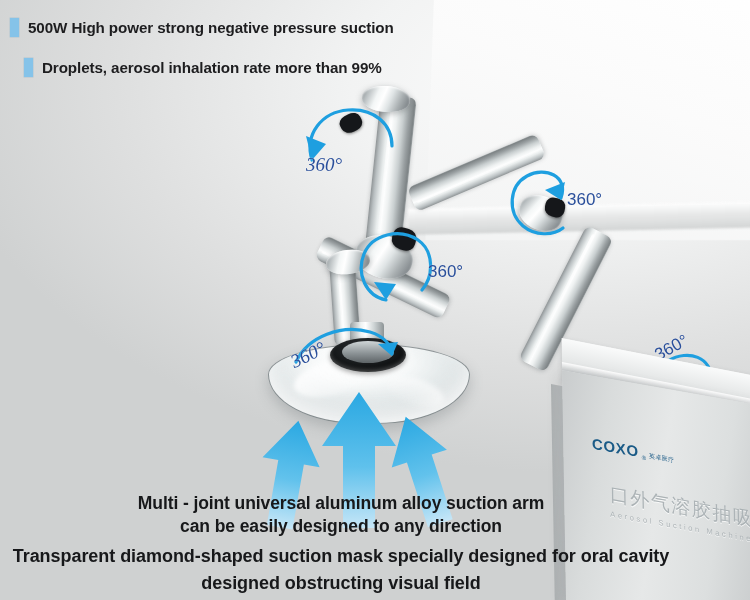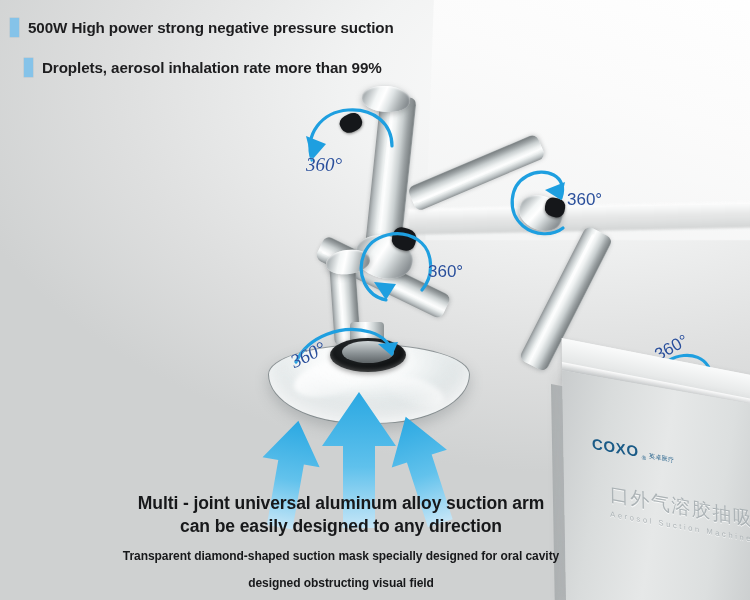--- a/index.html
+++ b/index.html
@@ -163,21 +163,21 @@
   .cab-model .cn{font-size:19px;letter-spacing:1.5px;}
   .cab-model .en{font-size:7.5px;letter-spacing:2.6px;margin-top:2px;}
 
   
   .caption-block{position:absolute;left:0;top:492px;width:682px;text-align:center;}
   .cap-main{
     font-size:17.5px;font-weight:bold;color:#17181a;line-height:23px;
     letter-spacing:-0.1px;
   }
   .cap-sub{
-    margin-top:9px;font-size:12px;font-weight:bold;color:#17181a;line-height:18px;
+    margin-top:9px;font-size:18px;font-weight:bold;color:#17181a;line-height:18px;
     letter-spacing:-0.05px;
   }
 
   .shadow-soft{
     position:absolute;border-radius:50%;filter:blur(8px);
     background:rgba(110,116,120,.25);
   }
 </style>
 </head>
 <body>

